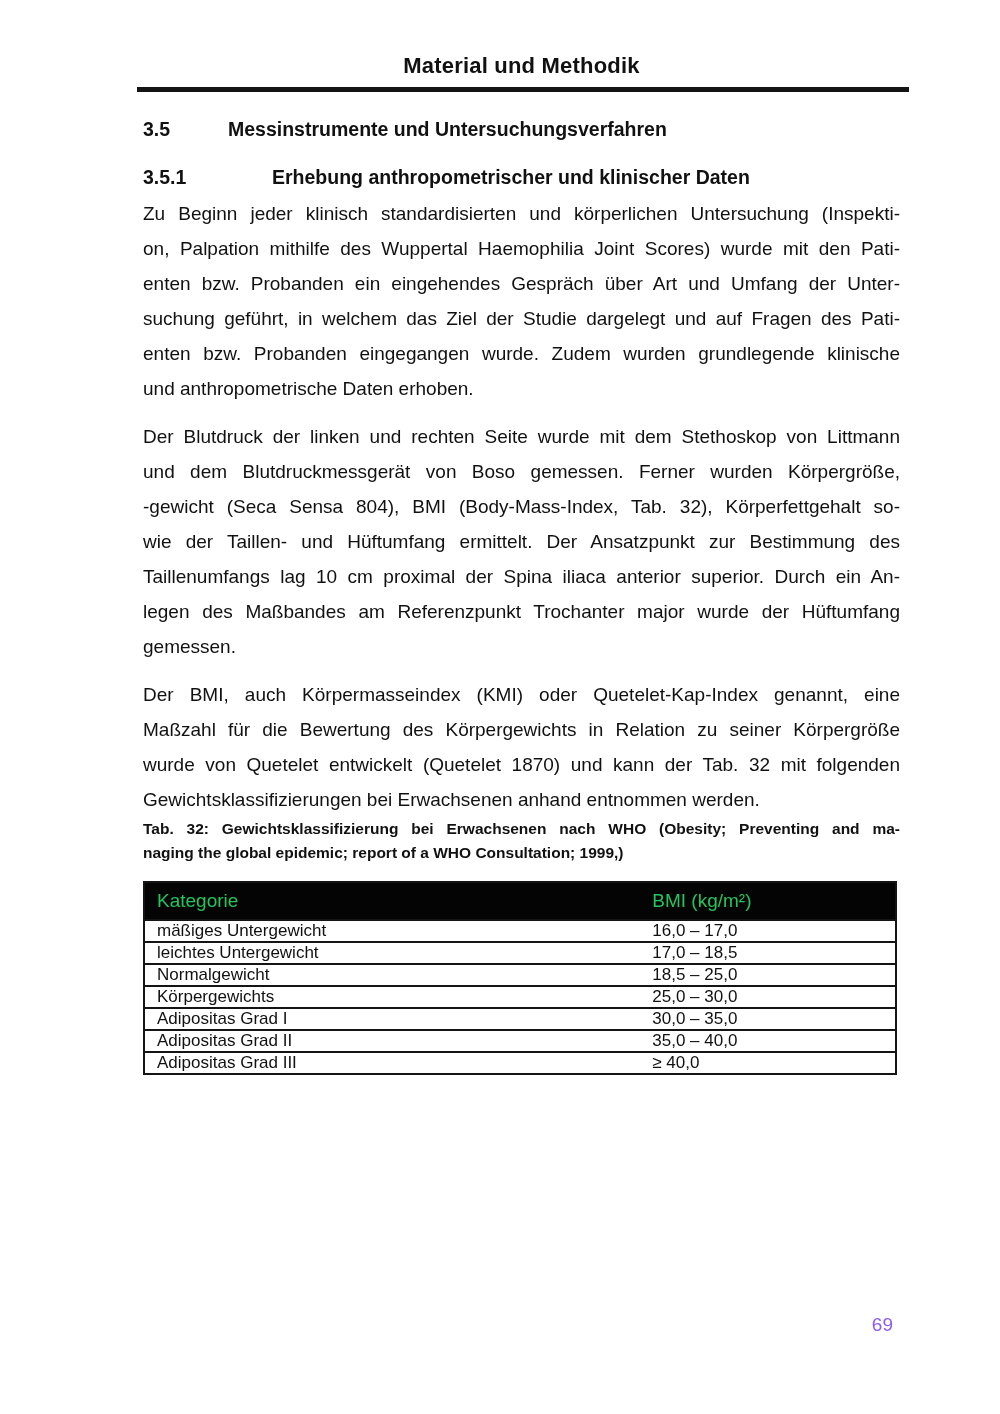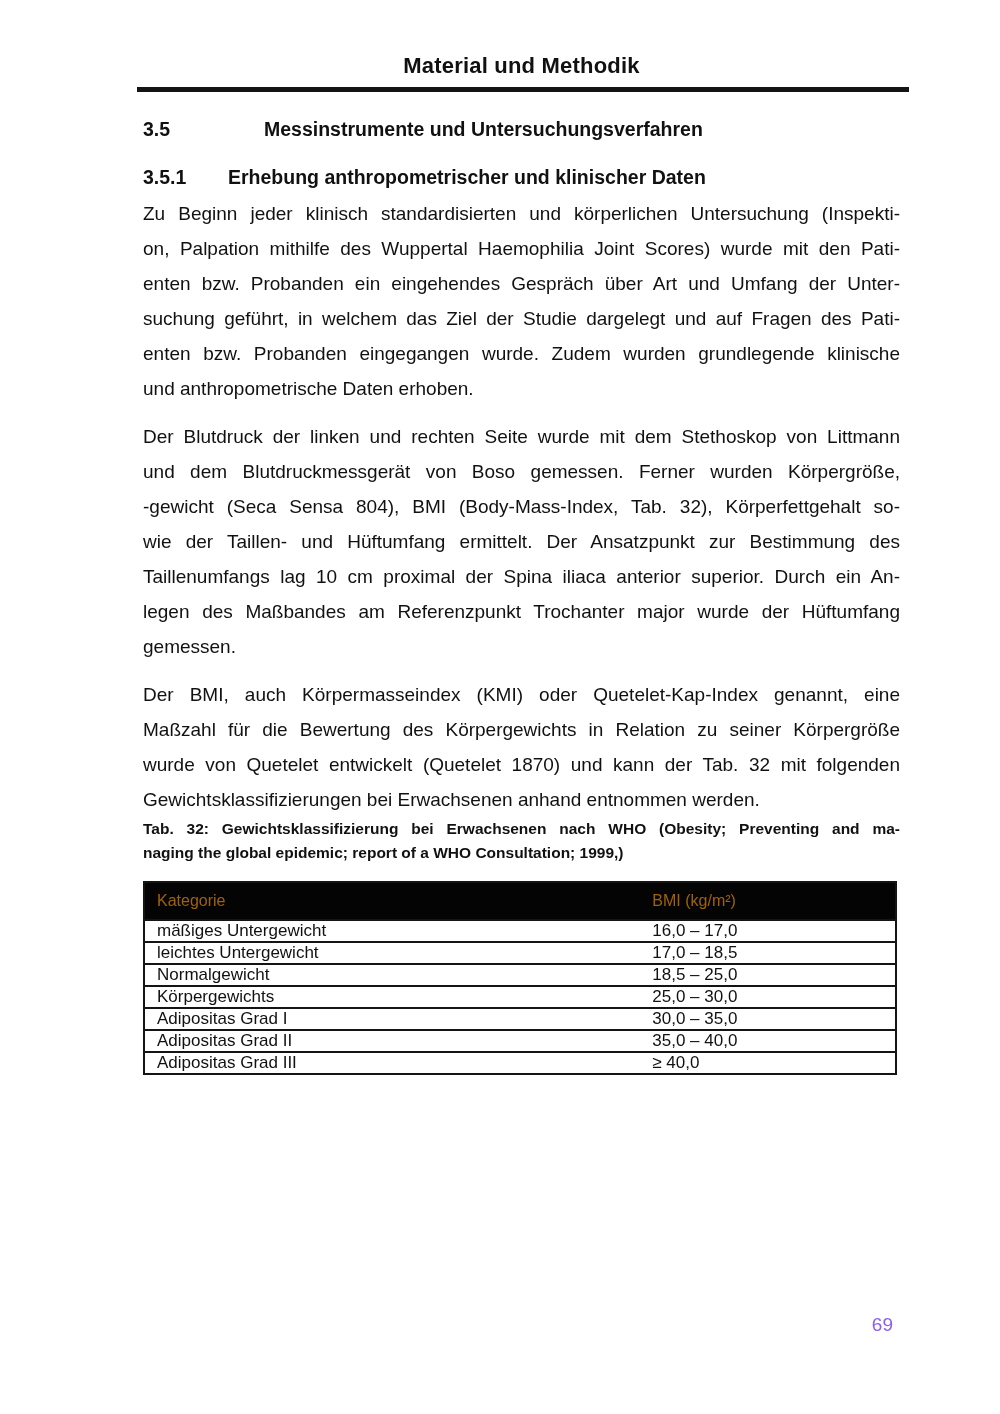--- a/index.html
+++ b/index.html
@@ -25,22 +25,22 @@
   .title-rule {
     position: relative; left: -6px; width: 772px;
     margin-top: 7px; height: 3px;
     border-top: 3px solid #141414;
     border-bottom: 2px solid #141414;
   }
   
   .section-heading {
     display: flex; font-weight: bold; font-size: 19.5px; line-height: 24px;
   }
-  .section-heading.h-35 { margin-top: 25px; gap: 36px; }
-  .section-heading.h-351 { margin-top: 24px; }
+  .section-heading.h-35 { margin-top: 25px; }
+  .section-heading.h-351 { margin-top: 24px; gap: 44px; }
   .section-number { width: 85px; flex: 0 0 85px; }
   
   .para { font-size: 19px; }
   .para .pline {
     line-height: 35px;
     text-align: justify; text-align-last: justify;
     white-space: nowrap;
   }
   .para .pline.last { text-align-last: left; }
   #paragraphs .para:first-child { margin-top: 7px; }
@@ -56,22 +56,22 @@
     margin-top: 16px;
     width: 754px;
     border-collapse: collapse;
     font-size: 17px;
   }
   table.bmi-table th, table.bmi-table td {
     font-weight: normal; text-align: left;
     padding: 0 0 0 12px;
   }
   table.bmi-table thead th {
-    background: #040404; color: #a16207;
-    height: 38px; font-size: 16px;
+    background: #040404; color: #22c55e;
+    height: 38px; font-size: 19px;
   }
   table.bmi-table tbody td {
     height: 21px;
     border-top: 2px solid #141414;
   }
   table.bmi-table { border: 2px solid #141414; }
   col.c-kat { width: 66%; }
   col.c-bmi { width: 34%; }
   
   .page-number-row {

